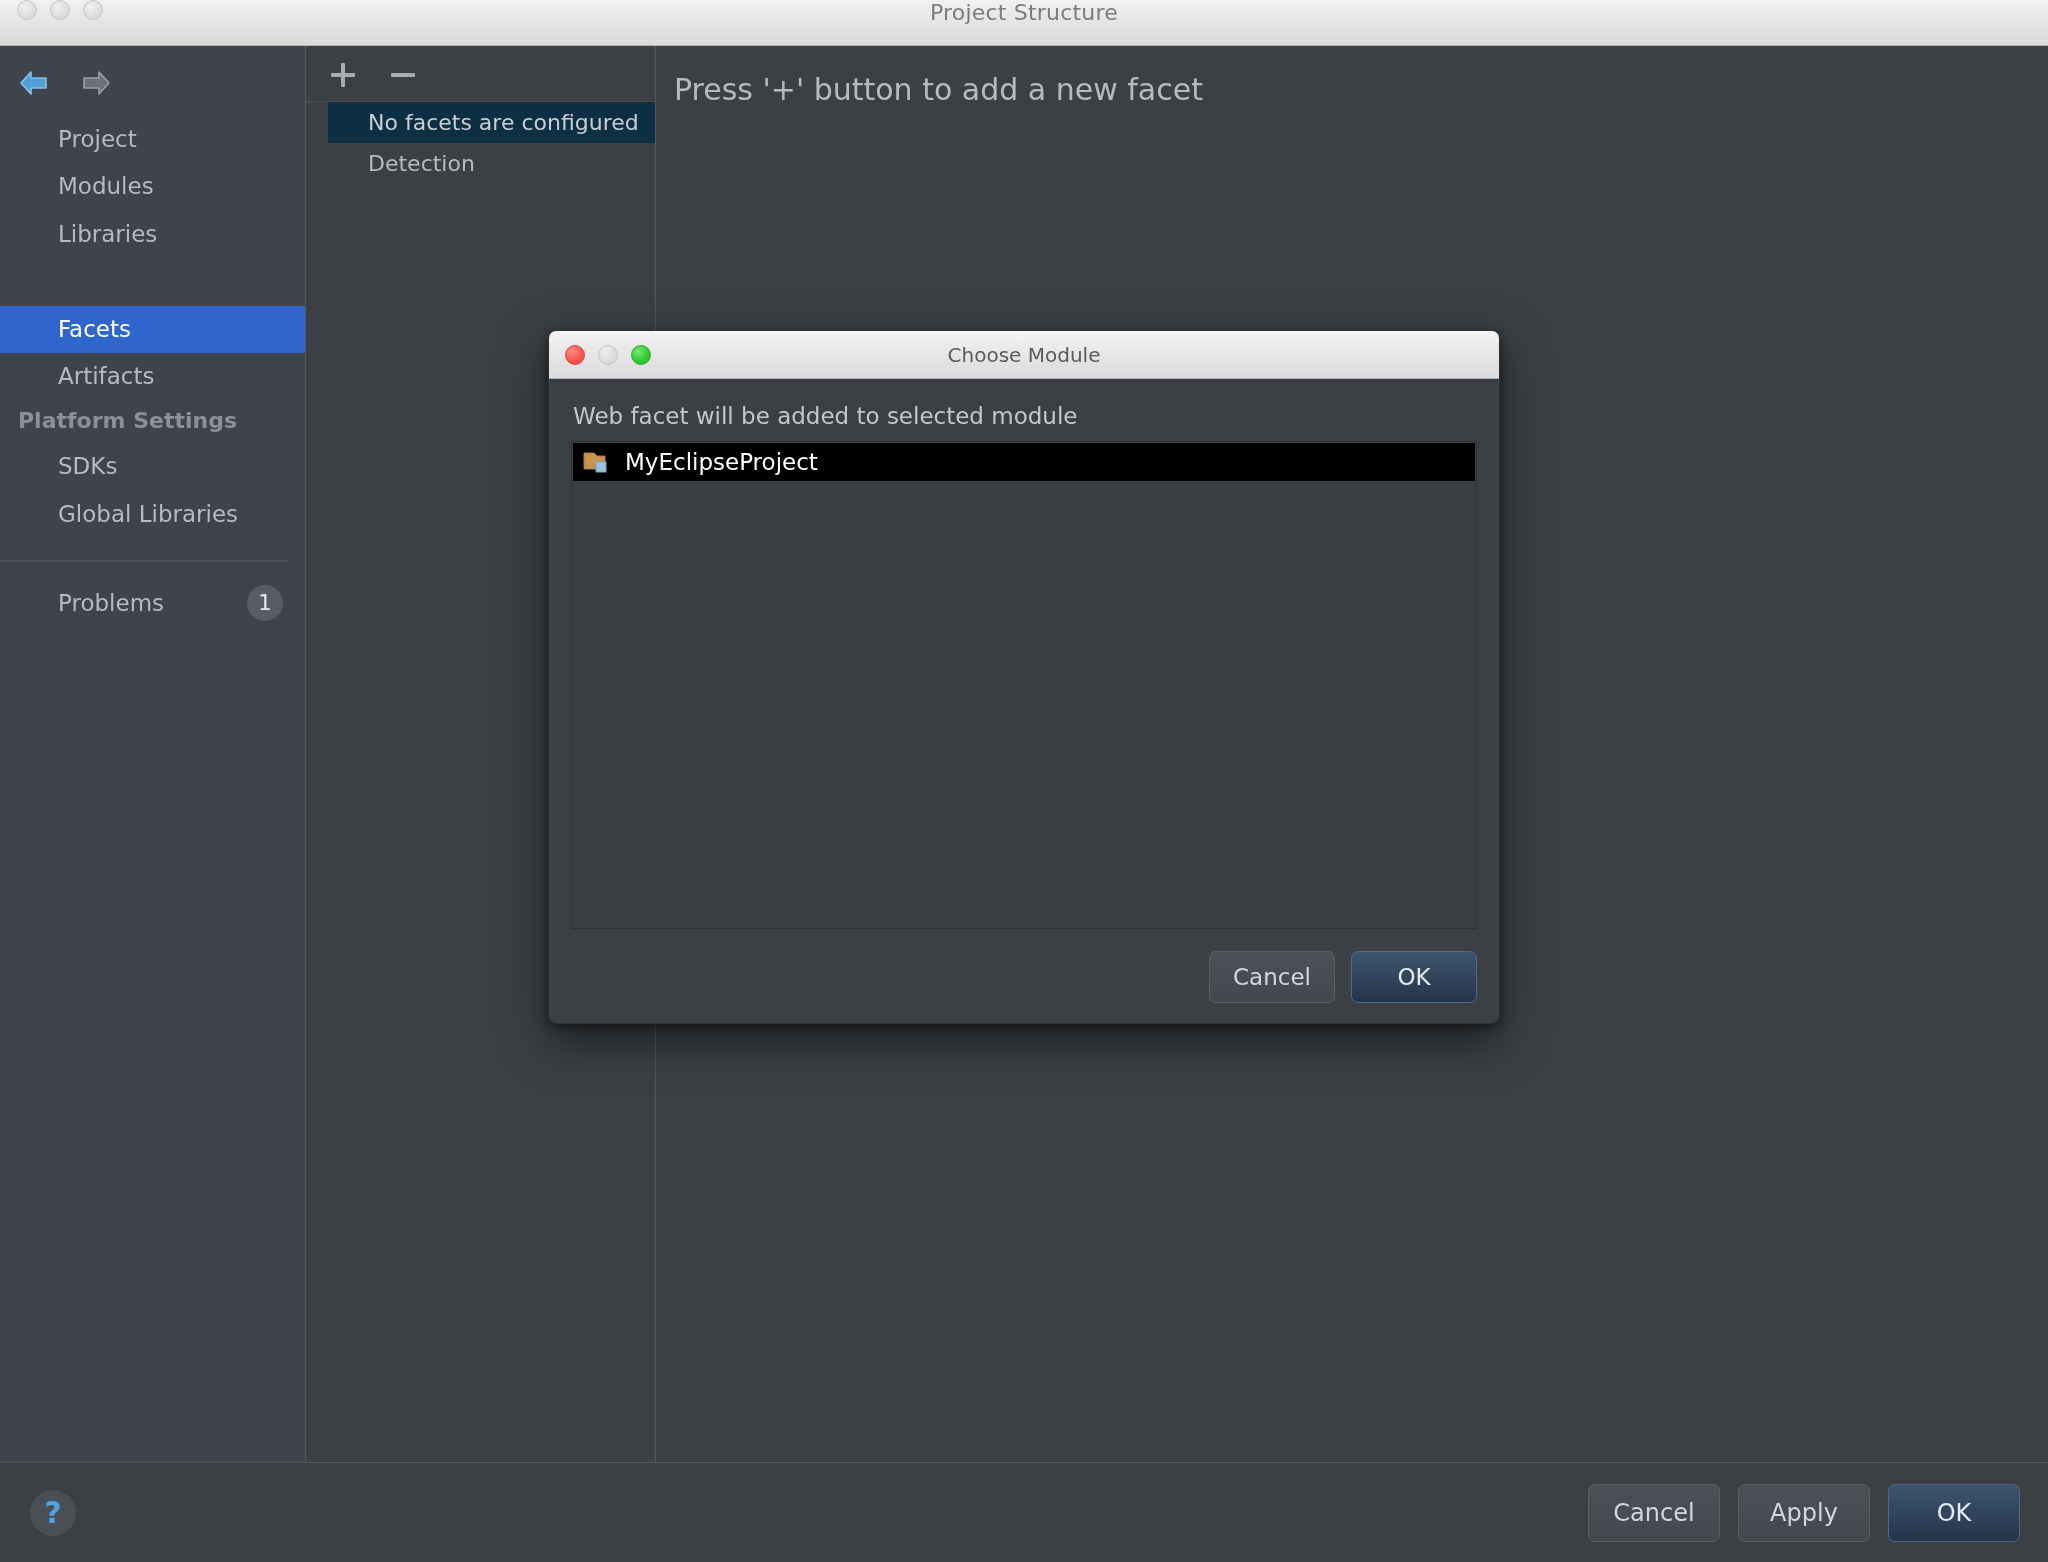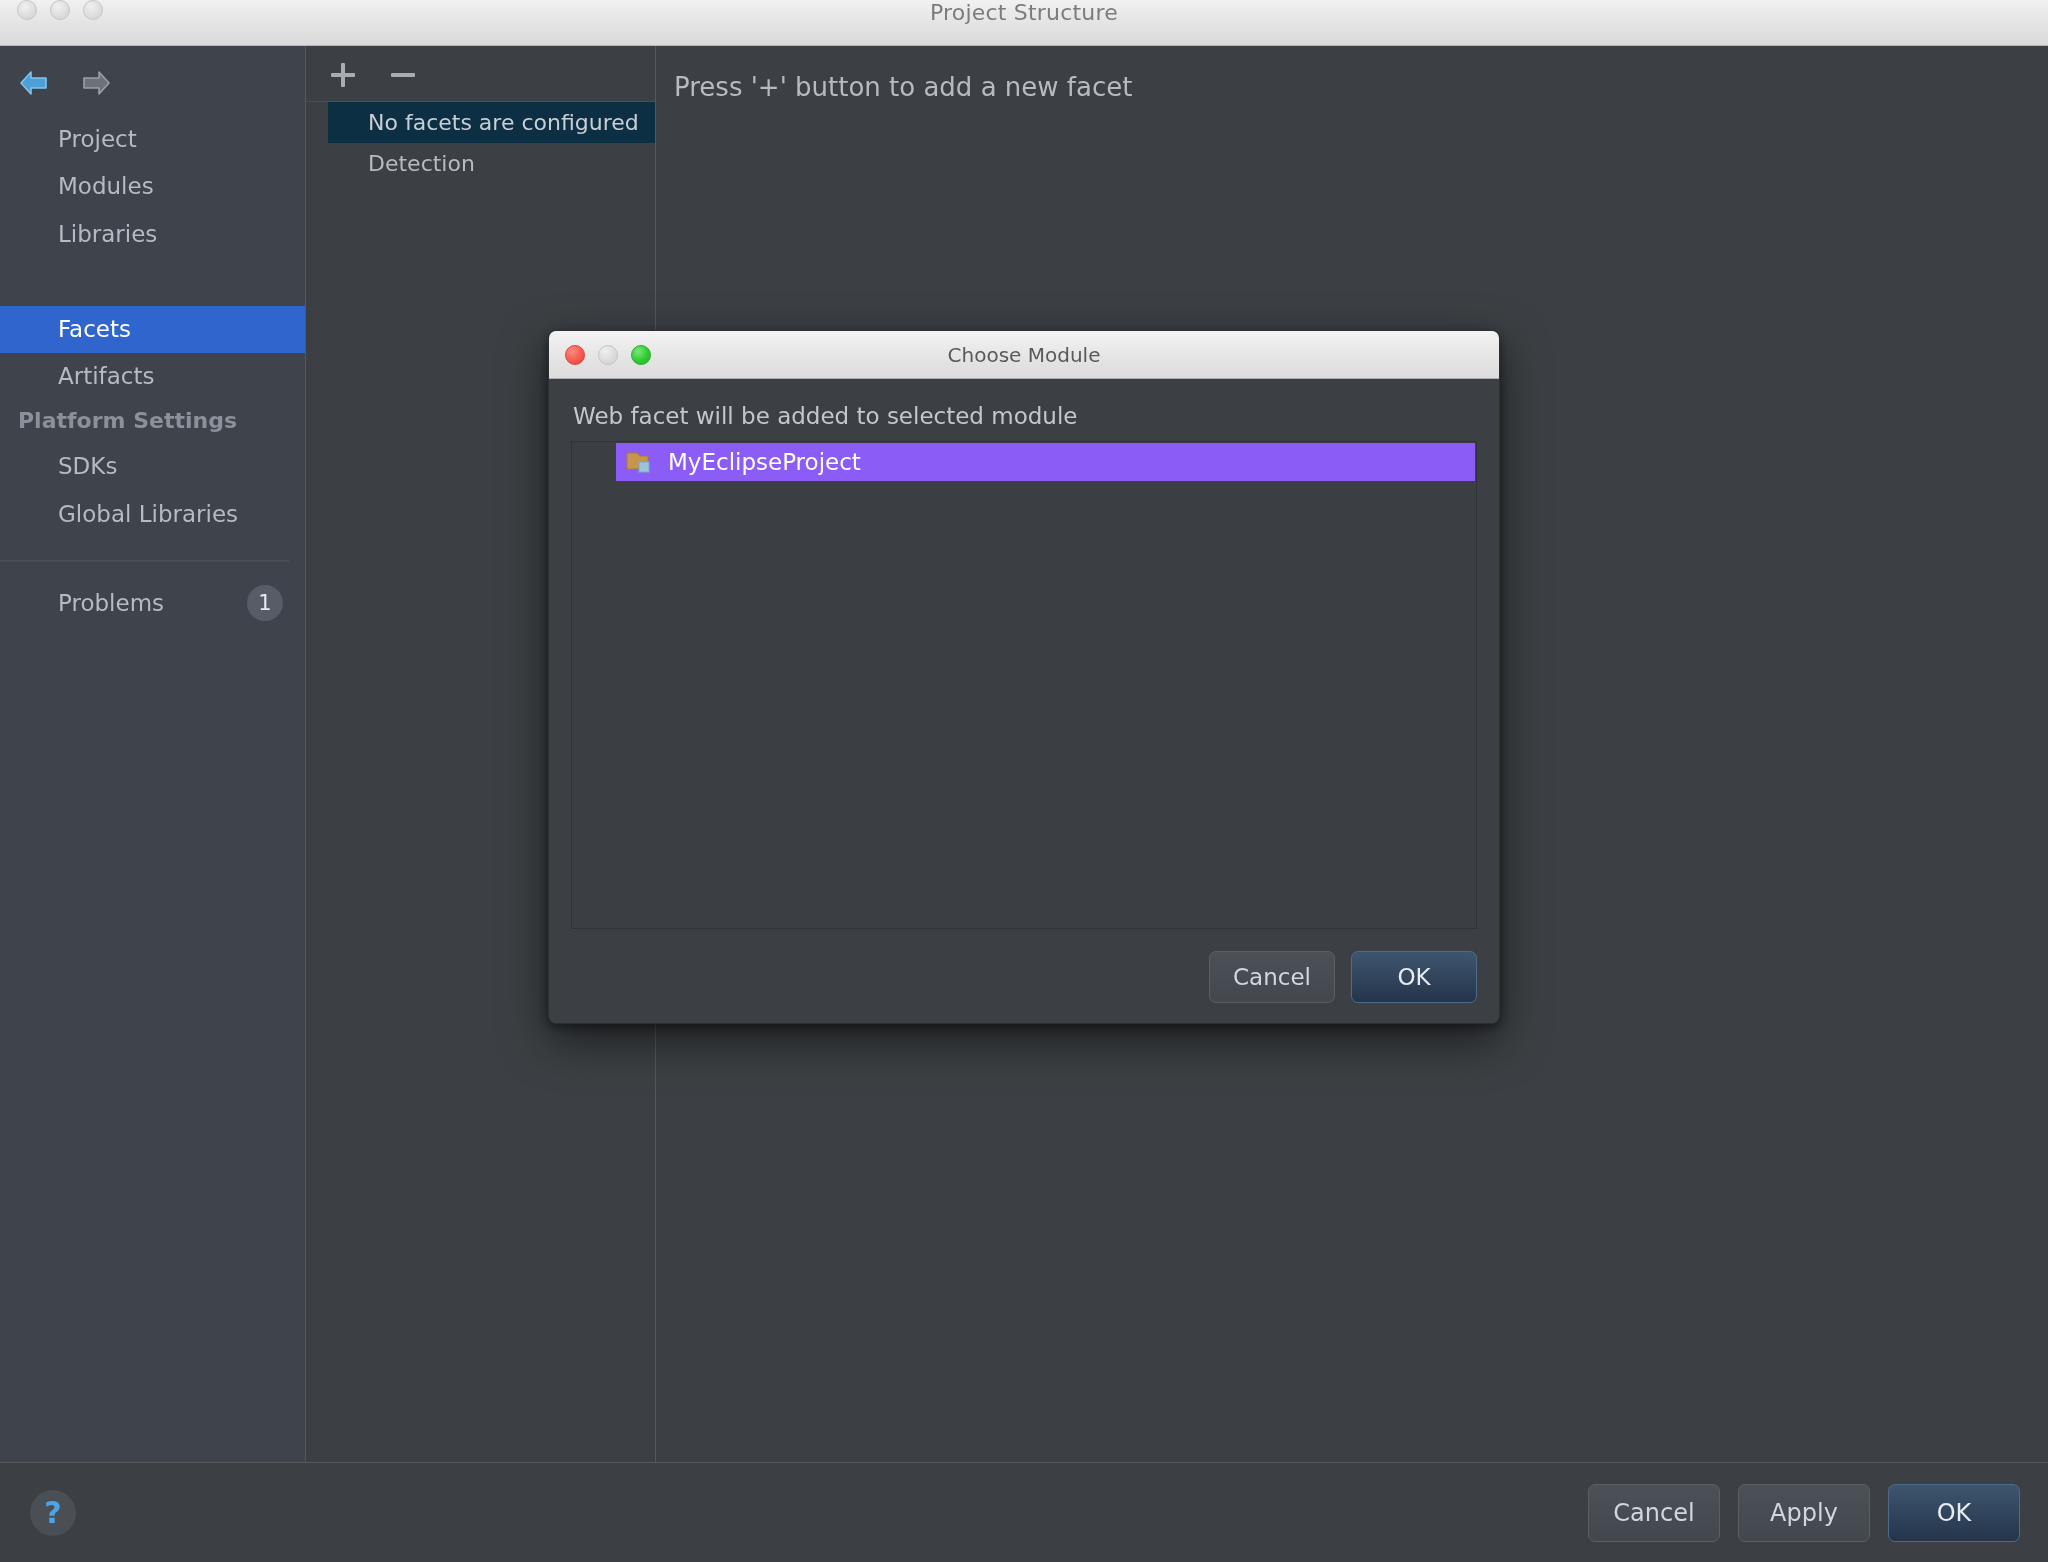--- a/index.html
+++ b/index.html
@@ -97,21 +97,21 @@
   .facet-row {
     font-size: 22px; color: #b6bac2;
     padding: 8px 8px 8px 40px;
     white-space: nowrap;
     margin-left: 22px;
   }
   .facet-row.selected { background: #0d2f44; color: #c9cdd4; }
 
   
   .detail-panel { flex: 1 1 auto; background: #3c4044; padding: 26px 0 0 18px; }
-  .detail-hint { font-size: 26px; color: #b6bac2; }
+  .detail-hint { font-size: 30px; color: #b6bac2; }
 
   
   .bottombar {
     height: 100px; flex: 0 0 100px;
     background: #3c4044;
     border-top: 1px solid #55585e;
     display: flex; align-items: center;
     padding: 0 28px 0 30px;
   }
   .help-btn {
@@ -173,21 +173,21 @@
     background: #3b3f44;
     border: 1px solid #2f3337;
     padding: 1px;
     min-height: 0;
   }
   .list-item {
     display: flex; align-items: center; gap: 12px;
     height: 38px; padding-left: 10px;
     font-size: 23px; color: #c3c7cd;
   }
-  .list-item.selected { background: #8b5cf6; color: #ffffff; margin-left: 43px; }
+  .list-item.selected { background: #000000; color: #ffffff; }
   .folder-icon { width: 30px; height: 26px; flex: 0 0 30px; }
   .dlg-buttons { display: flex; justify-content: flex-end; gap: 16px; padding-top: 22px; }
   .dlg-buttons .btn { min-width: 126px; height: 52px; font-size: 23px; }
 </style>
 </head>
 <body>
 
 <div class="window">
 
   <div class="titlebar">

